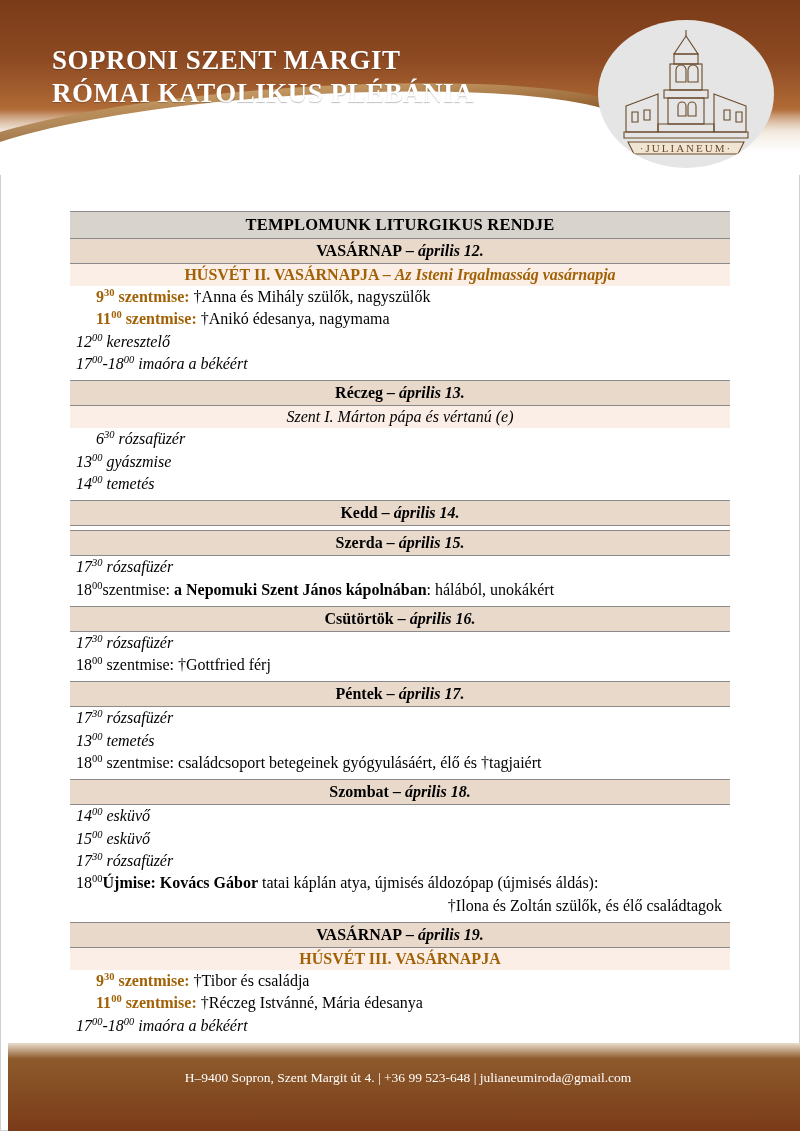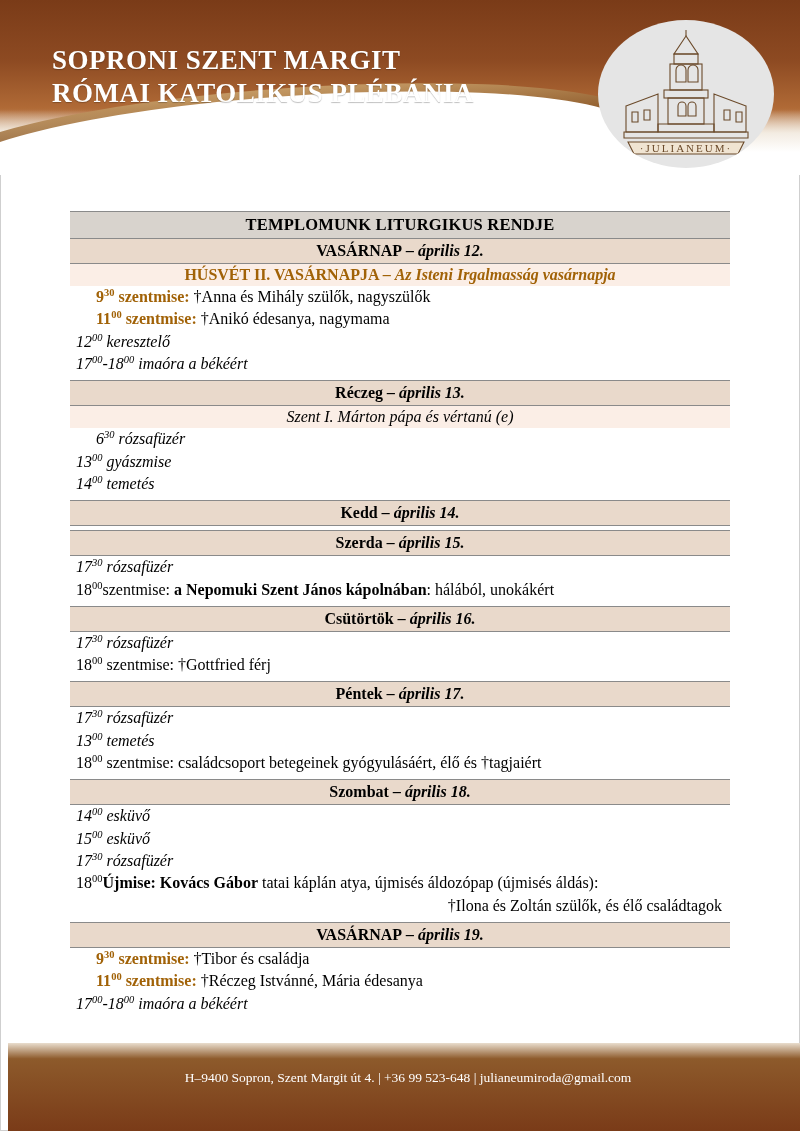--- a/index.html
+++ b/index.html
@@ -299,20 +299,23 @@
         <tr>
           <td class="row right"><span>†Ilona és Zoltán szülők, és élő családtagok</span></td>
         </tr>
         <tr>
           <td class="sep"></td>
         </tr>
         <tr>
           <td class="band"><span>VASÁRNAP</span><span class="it"> – április 19.</span></td>
         </tr>
         <tr>
+          <td class="band-sub bold"><span class="bd red">HÚSVÉT III. VASÁRNAPJA</span></td>
+        </tr>
+        <tr>
           <td class="row indent"><span class="bd red">9<sup>30</sup> szentmise:</span><span> †Tibor és családja</span></td>
         </tr>
         <tr>
           <td class="row indent"><span class="bd red">11<sup>00</sup> szentmise:</span><span> †Réczeg Istvánné, Mária édesanya</span></td>
         </tr>
         <tr>
           <td class="row"><span class=" it">17<sup>00</sup>-18<sup>00</sup></span><span class="it"> imaóra a békéért</span></td>
         </tr>
       </tbody>
   </table>

